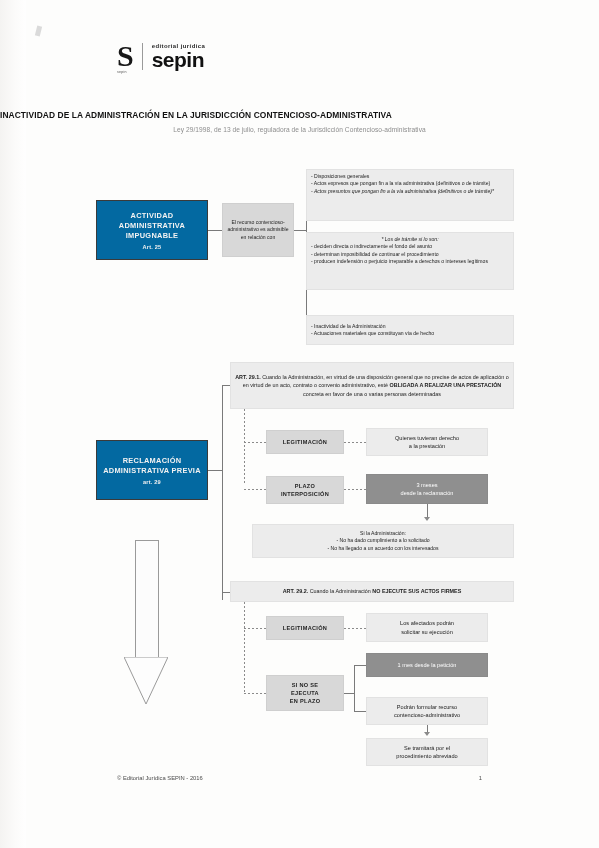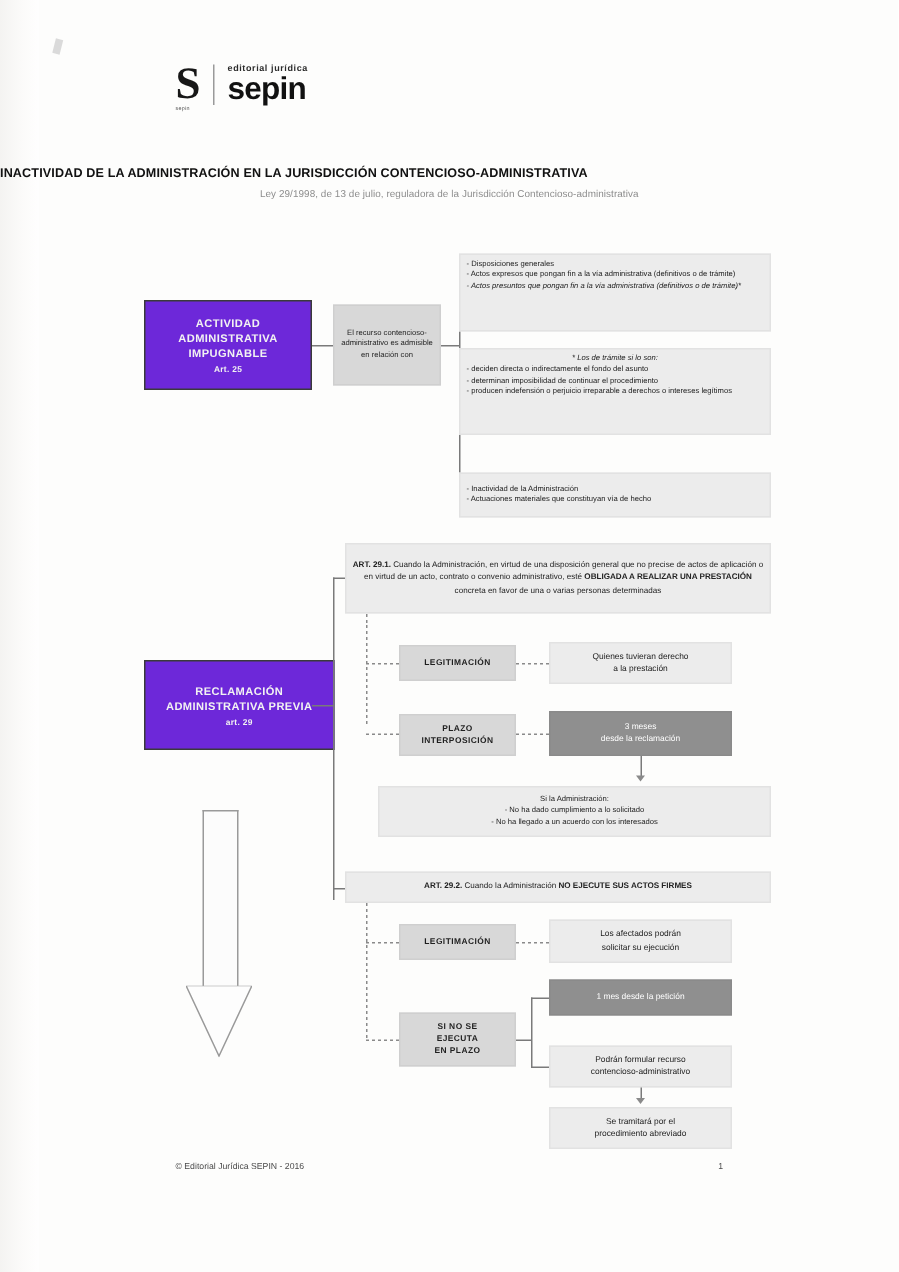--- a/index.html
+++ b/index.html
@@ -108,21 +108,21 @@
   
   .box {
     position: absolute;
     box-sizing: border-box;
     display: flex;
     flex-direction: column;
     justify-content: center;
     padding: 3px 4px;
   }
   .box-dark {
-    background: #6d28d9;
+    background: #0369a1;
     color: #f2f2f2;
     border: 1px solid #3a3a3a;
     align-items: center;
     text-align: center;
   }
   .box-dark2 {
     background: #8f8f8f;
     color: #ffffff;
     border: 1px solid #8a8a8a;
     align-items: center;
@@ -297,21 +297,21 @@
     <div class="t-xs">- deciden directa o indirectamente el fondo del asunto</div>
     <div class="t-xs">- determinan imposibilidad de continuar el procedimiento</div>
     <div class="t-xs">- producen indefensión o perjuicio irreparable a derechos o intereses legítimos</div>
   </div>
 
   <div class="box box-light" style="left:306px; top:315px; width:208px; height:30px; justify-content:center;">
     <div class="t-xs">- Inactividad de la Administración</div>
     <div class="t-xs">- Actuaciones materiales que constituyan vía de hecho</div>
   </div>
 
-  <div class="box box-dark" style="left:96px; top:440px; width:127px; height:60px;">
+  <div class="box box-dark" style="left:96px; top:440px; width:112px; height:60px;">
     <div class="t-title">RECLAMACIÓN ADMINISTRATIVA PREVIA</div>
     <div class="t-art">art. 29</div>
   </div>
 
   <div class="big-arrow">
     <div class="shaft"></div>
     <div class="head-o">
       <svg width="44" height="48" viewBox="0 0 44 48">
         <polygon points="0,0 44,0 22,47" fill="#fdfdfd" stroke="#9a9a9a" stroke-width="1"></polygon>
       </svg>

